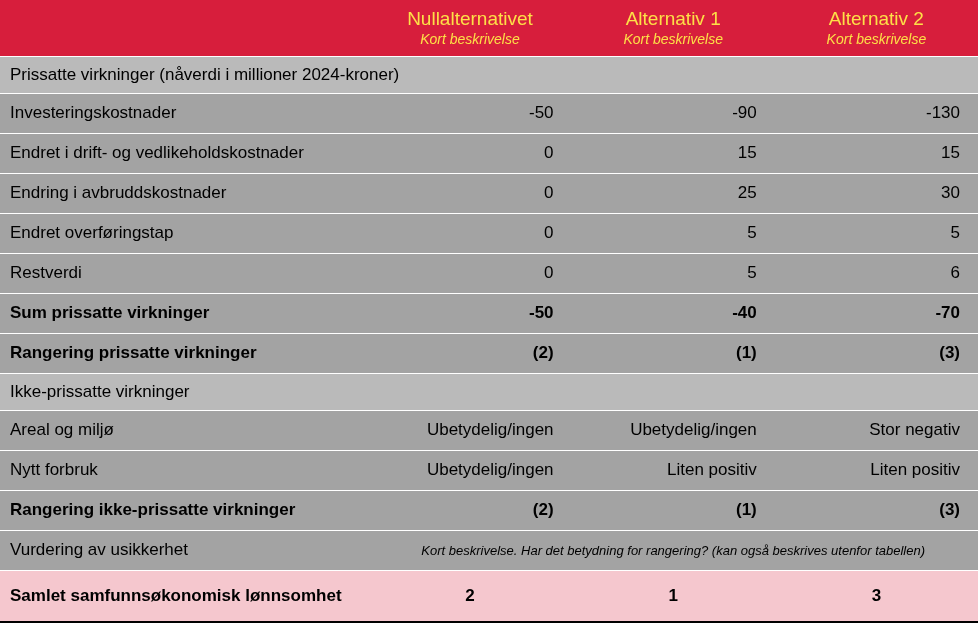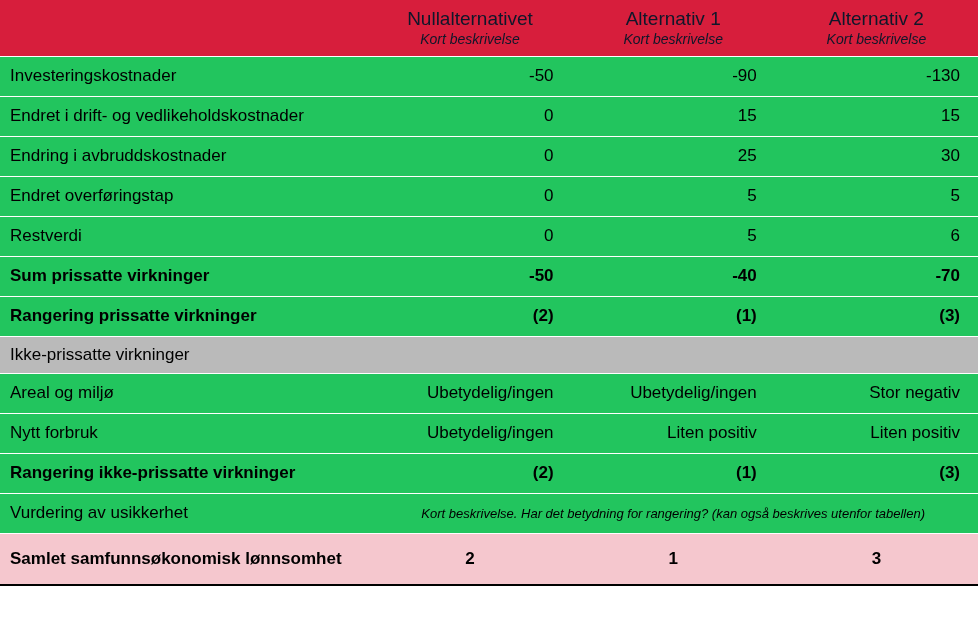--- a/index.html
+++ b/index.html
@@ -14,21 +14,21 @@
     border-collapse: collapse;
     width: 978px;
     table-layout: fixed;
   }
   th, td {
     padding: 0;
   }
   
   .hdr {
     background: #D71E3C;
-    color: #0f172a;
+    color: #fde047;
     text-align: center;
     vertical-align: middle;
     height: 56px;
   }
   .hdr .title {
     font-size: 19px;
     font-weight: 400;
     line-height: 1.2;
   }
   .hdr .sub {
@@ -45,21 +45,21 @@
     color: #000;
     font-size: 17px;
     font-weight: 400;
     padding: 8px 10px;
     text-align: left;
     border-top: 1px solid #fff;
     border-bottom: 1px solid #fff;
   }
   
   tr.body-row td {
-    background: #22c55e;
+    background: #a3a3a3;
     border-top: 1px solid #fff;
     border-bottom: 1px solid #fff;
     font-size: 17px;
     height: 40px;
     vertical-align: middle;
   }
   tr.body-row td.label {
     text-align: left;
     padding-left: 10px;
     padding-right: 10px;
@@ -119,20 +119,23 @@
     <th class="hdr">
       <div class="title">Alternativ 1</div>
       <div class="sub">Kort beskrivelse</div>
     </th>
     <th class="hdr">
       <div class="title">Alternativ 2</div>
       <div class="sub">Kort beskrivelse</div>
     </th>
   </tr>
 
+  <tr>
+    <td class="section" colspan="4">Prissatte virkninger (nåverdi i millioner 2024-kroner)</td>
+  </tr>
 
   <tr class="body-row">
     <td class="label">Investeringskostnader</td>
     <td class="val">-50</td>
     <td class="val">-90</td>
     <td class="val">-130</td>
   </tr>
   <tr class="body-row">
     <td class="label">Endret i drift- og vedlikeholdskostnader</td>
     <td class="val">0</td>

